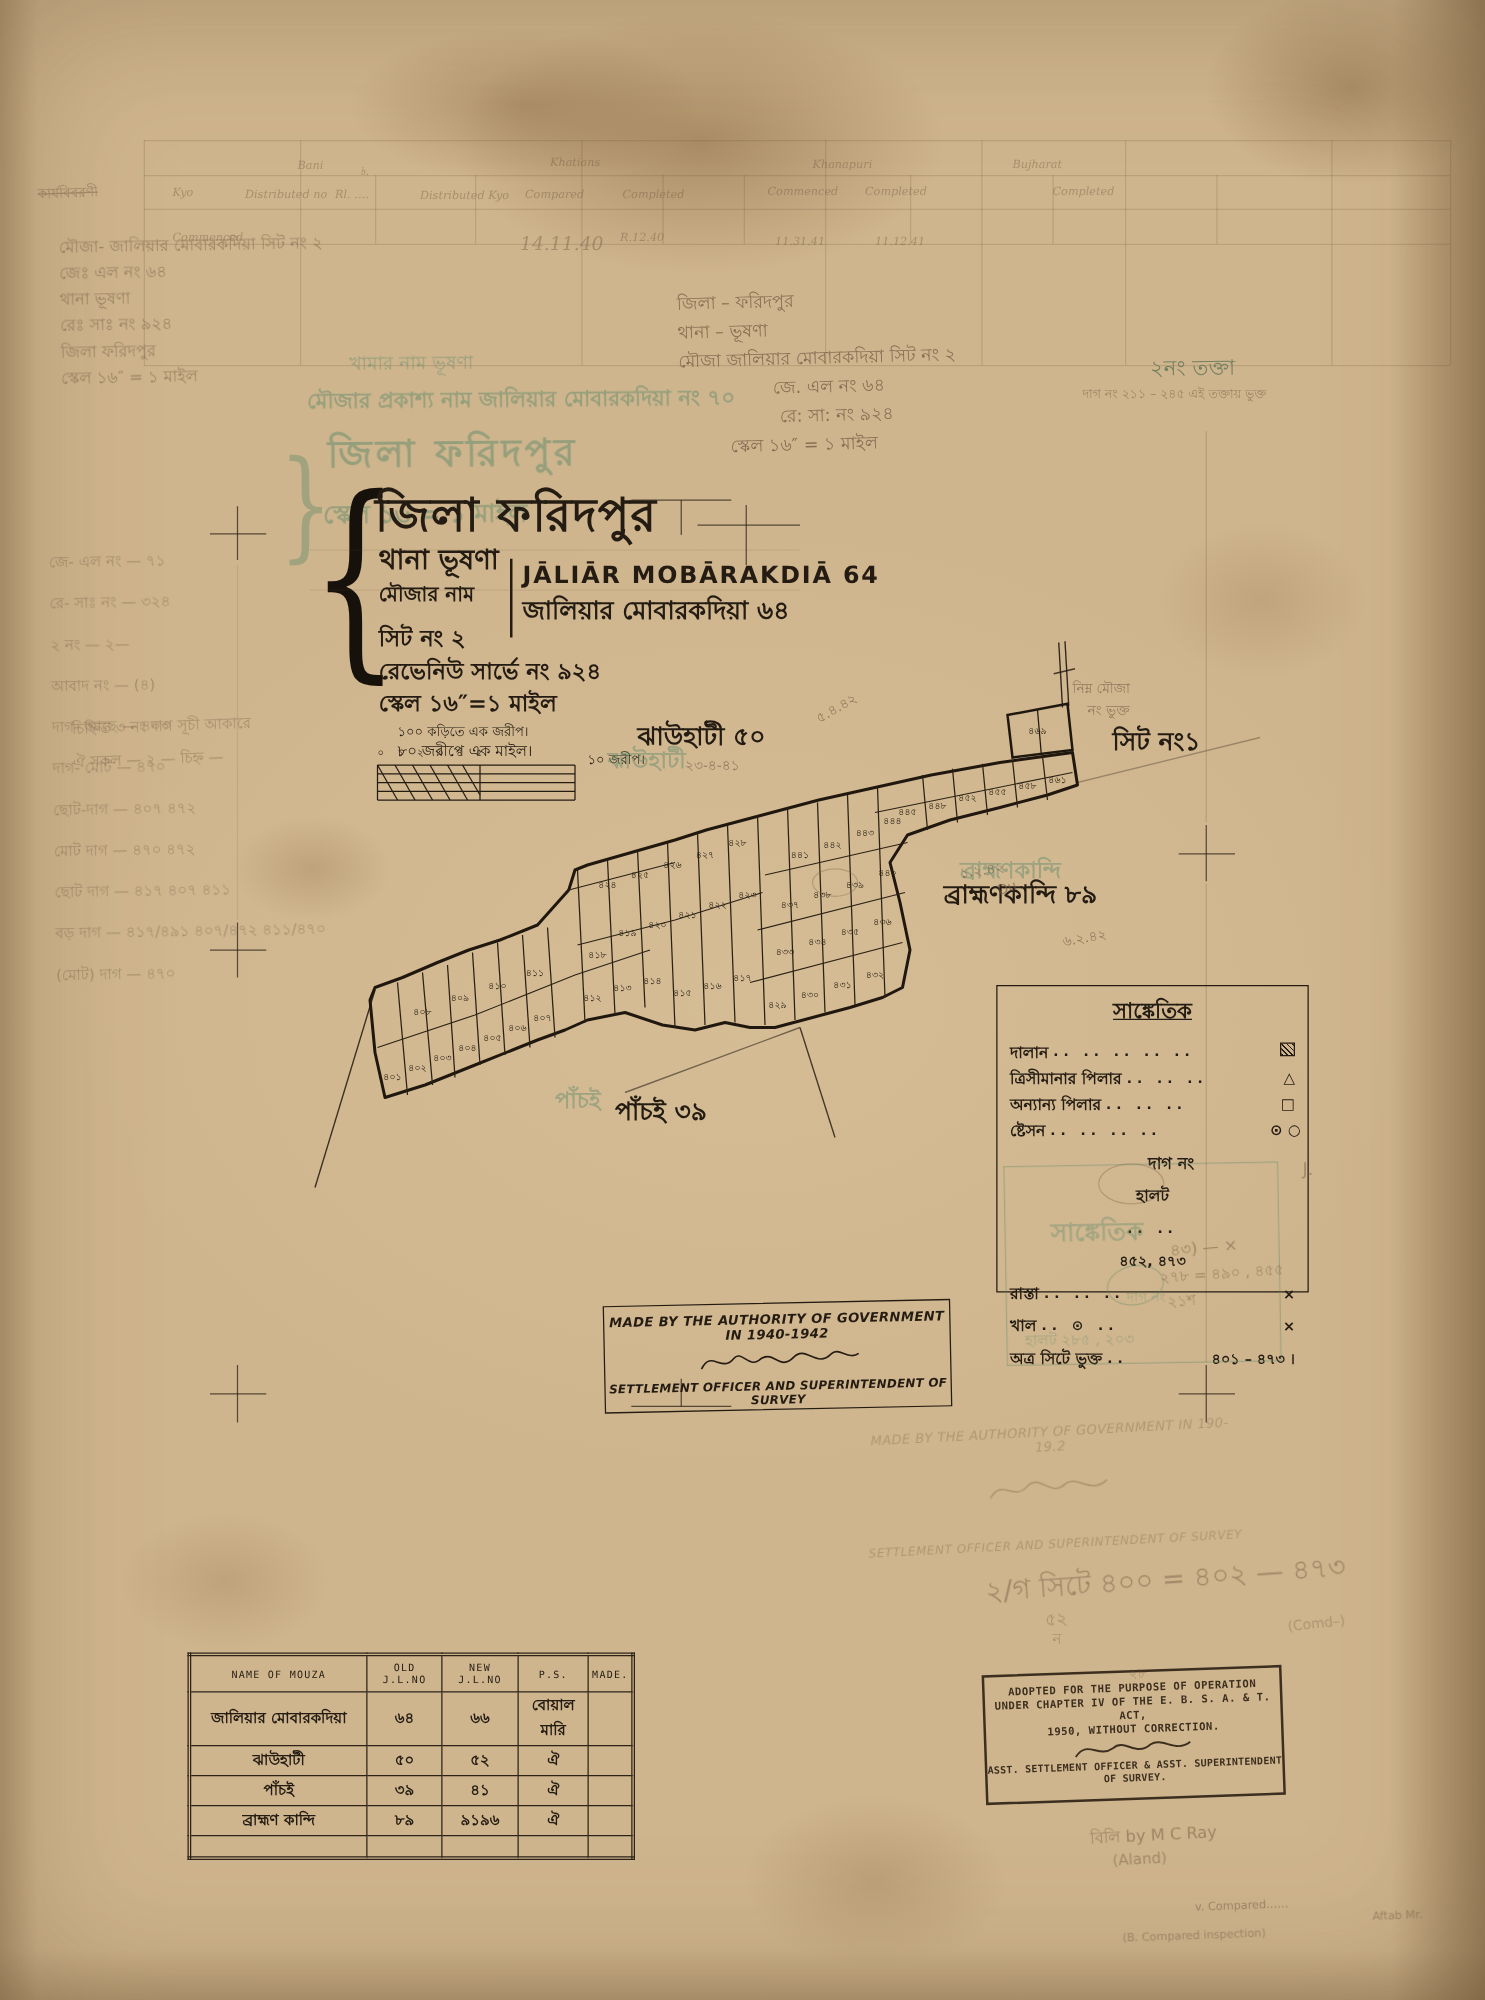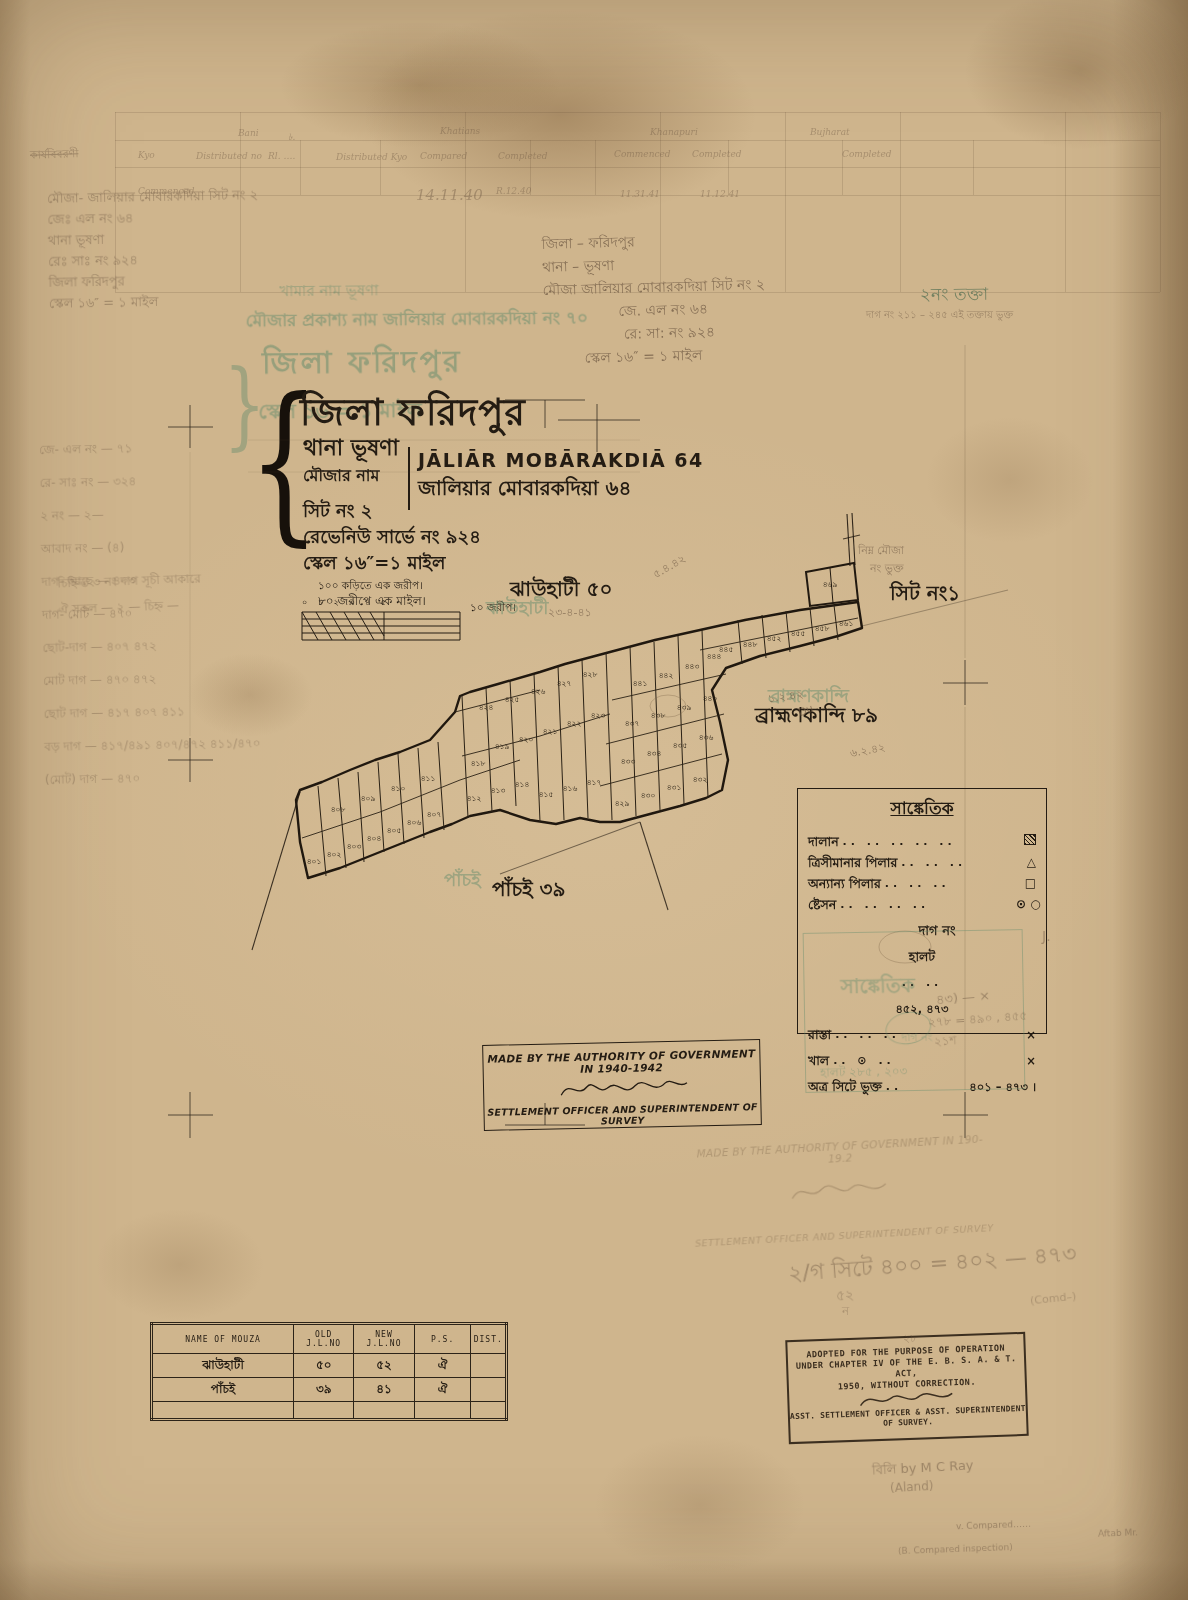--- a/index.html
+++ b/index.html
@@ -447,35 +447,49 @@
     <div class="a2">OF SURVEY.</div>
   </div>
 
   <table class="mouza-table" id="mouza-table">
       <thead>
         <tr>
           <th style="width: 40%;">NAME OF MOUZA</th>
           <th style="width: 17%;">OLD J.L.NO</th>
           <th style="width: 17%;">NEW J.L.NO</th>
           <th style="width: 16%;">P.S.</th>
-          <th style="width: 10%;">DIST.</th>
+          <th style="width: 10%;">MADE.</th>
         </tr>
       </thead>
       <tbody>
+        <tr>
+          <td class="bn">জালিয়ার মোবারকদিয়া</td>
+          <td class="bn">৬৪</td>
+          <td class="bn">৬৬</td>
+          <td class="bn">বোয়াল মারি</td>
+          <td class="bn"></td>
+        </tr>
         <tr>
           <td class="bn">ঝাউহাটী</td>
           <td class="bn">৫০</td>
           <td class="bn">৫২</td>
           <td class="bn">ঐ</td>
           <td class="bn"></td>
         </tr>
         <tr>
           <td class="bn">পাঁচই</td>
           <td class="bn">৩৯</td>
           <td class="bn">৪১</td>
+          <td class="bn">ঐ</td>
+          <td class="bn"></td>
+        </tr>
+        <tr>
+          <td class="bn">ব্রাহ্মণ কান্দি</td>
+          <td class="bn">৮৯</td>
+          <td class="bn">৯১৯৬</td>
           <td class="bn">ঐ</td>
           <td class="bn"></td>
         </tr>
         <tr class="empty">
           <td class="bn"></td>
           <td class="bn"></td>
           <td class="bn"></td>
           <td class="bn"></td>
           <td class="bn"></td>
         </tr>

